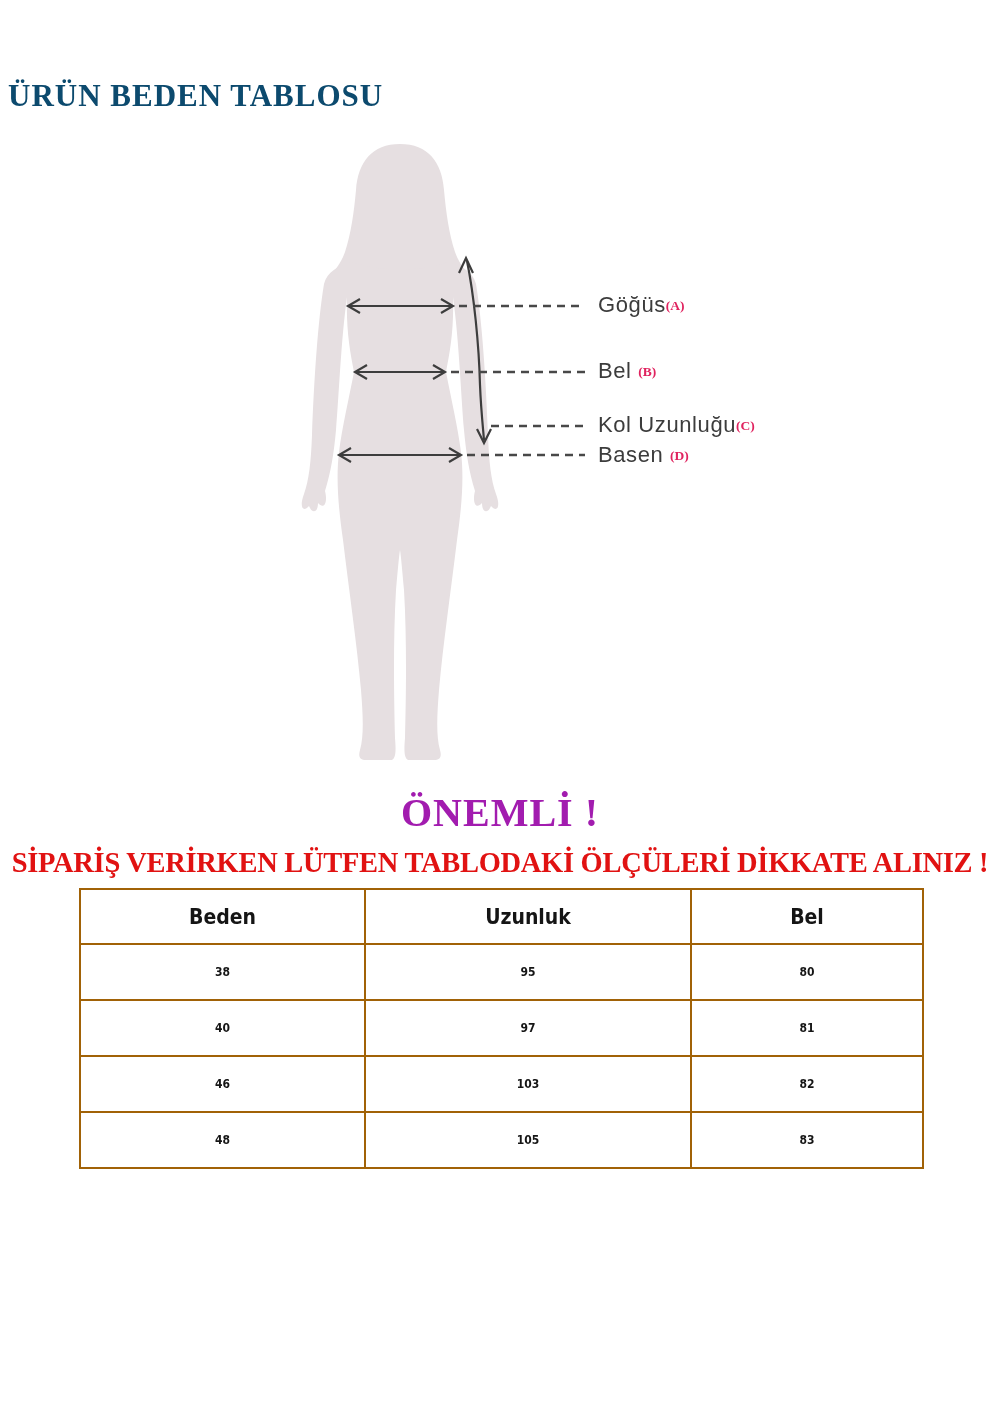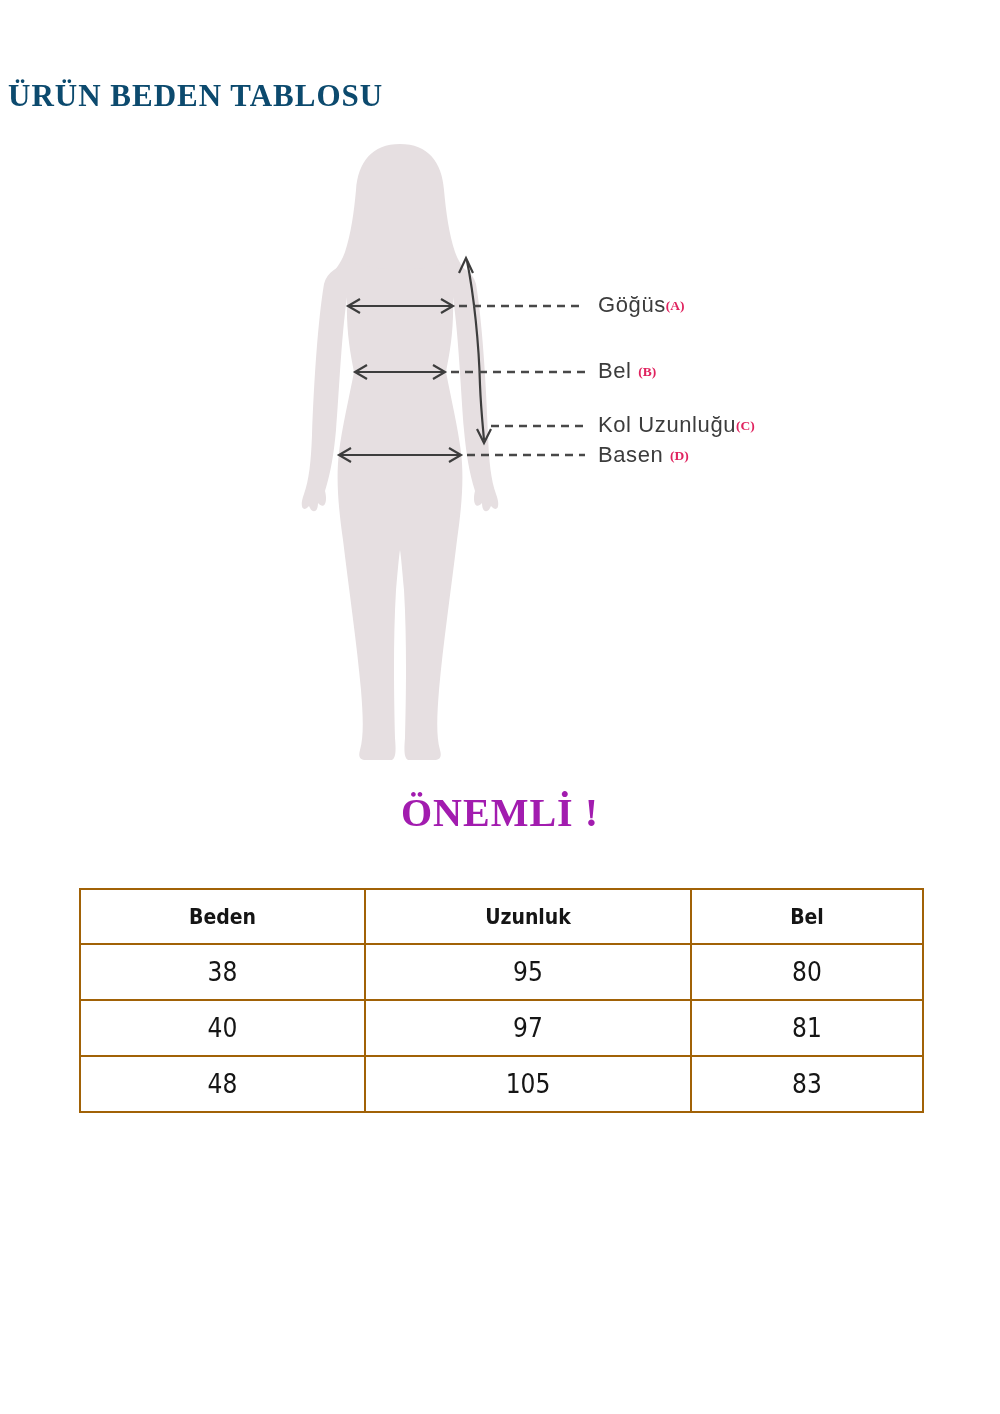--- a/index.html
+++ b/index.html
@@ -52,21 +52,21 @@
     color:#151515;
   }
   .size-table th, .size-table td {
     border:2px solid #a16207;
     text-align:center; vertical-align:middle;
     padding:8px;
   }
   .size-table thead tr { height:55px; }
   .size-table tbody tr { height:56px; }
   .size-table th { font-size:21px; font-weight:bold; }
-  .size-table td { font-size:26px; font-weight:normal; }
+  .size-table td { font-size:12px; font-weight:bold; }
 </style>
 </head>
 <body>
 
 <div class="canvas">
 
   <h1 class="title">ÜRÜN BEDEN TABLOSU</h1>
 
   <svg class="diagram" viewBox="0 0 1000 1414">
 
@@ -153,20 +153,21 @@
 
   <div class="m-label" style="top:295px"><span class="m-text">Göğüs</span><span class="m-letter">(A)</span></div>
 
   <div class="m-label" style="top:361px"><span class="m-text">Bel </span><span class="m-letter">(B)</span></div>
 
   <div class="m-label" style="top:415px"><span class="m-text">Kol Uzunluğu</span><span class="m-letter">(C)</span></div>
 
   <div class="m-label" style="top:445px"><span class="m-text">Basen </span><span class="m-letter">(D)</span></div>
 
   <div class="important">ÖNEMLİ !</div>
+  <div class="warning-line">SİPARİŞ VERİRKEN LÜTFEN TABLODAKİ ÖLÇÜLERİ DİKKATE ALINIZ !</div>
 
   <table class="size-table">
     <colgroup>
       <col style="width:285px">
         <col style="width:326px">
         <col style="width:232px">
     </colgroup>
     <thead>
       <tr>
         <th>Beden</th>
@@ -179,20 +180,25 @@
         <td>38</td>
         <td>95</td>
         <td>80</td>
       </tr>
       <tr>
         <td>40</td>
         <td>97</td>
         <td>81</td>
       </tr>
       <tr>
+        <td>46</td>
+        <td>103</td>
+        <td>82</td>
+      </tr>
+      <tr>
         <td>48</td>
         <td>105</td>
         <td>83</td>
       </tr>
     </tbody>
   </table>
 
 </div>
 
 </body></html>

